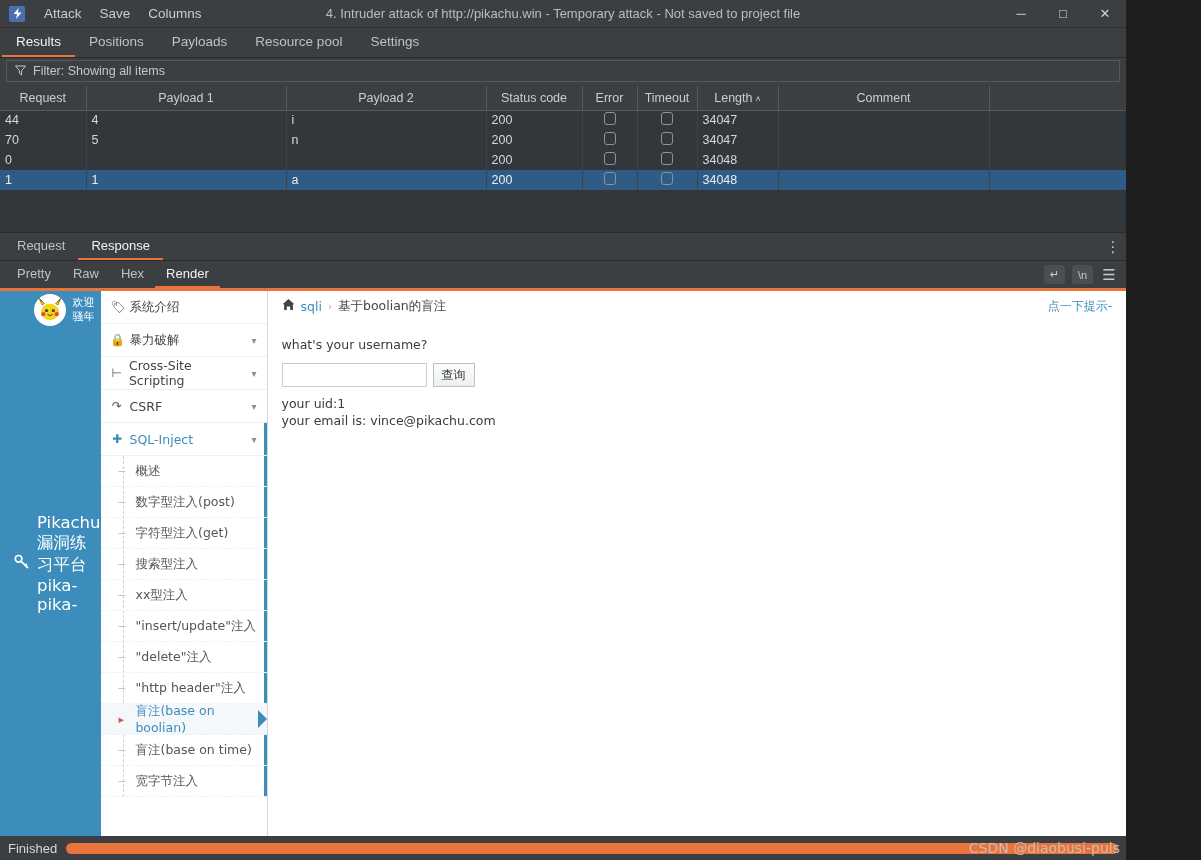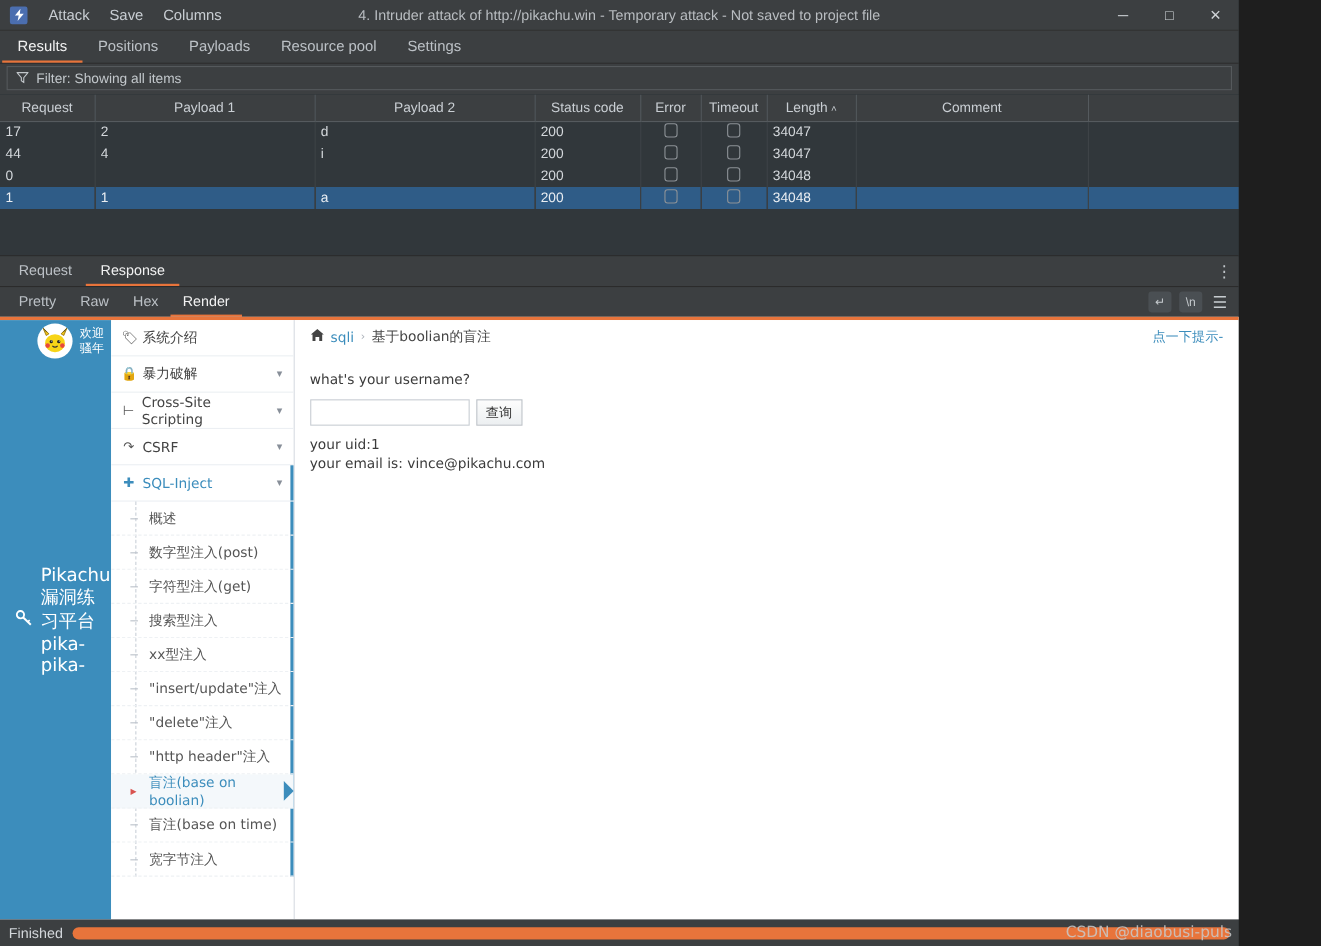--- a/index.html
+++ b/index.html
@@ -351,34 +351,34 @@
           <th>Status code</th>
           <th>Error</th>
           <th>Timeout</th>
           <th><span>Length</span><span class="sortarrow">˄</span></th>
           <th>Comment</th>
           <th class="last"></th>
         </tr>
       </thead>
       <tbody>
         <tr>
-          <td>17</td>
-          <td>2</td>
-          <td>d</td>
-          <td>200</td>
-          <td class="cell-center"><span class="cb"></span></td>
-          <td class="cell-center"><span class="cb"></span></td>
-          <td>34047</td>
-          <td></td>
-          <td></td>
-        </tr>
-        <tr>
           <td>44</td>
           <td>4</td>
           <td>i</td>
+          <td>200</td>
+          <td class="cell-center"><span class="cb"></span></td>
+          <td class="cell-center"><span class="cb"></span></td>
+          <td>34047</td>
+          <td></td>
+          <td></td>
+        </tr>
+        <tr>
+          <td>70</td>
+          <td>5</td>
+          <td>n</td>
           <td>200</td>
           <td class="cell-center"><span class="cb"></span></td>
           <td class="cell-center"><span class="cb"></span></td>
           <td>34047</td>
           <td></td>
           <td></td>
         </tr>
         <tr>
           <td>0</td>
           <td></td>

